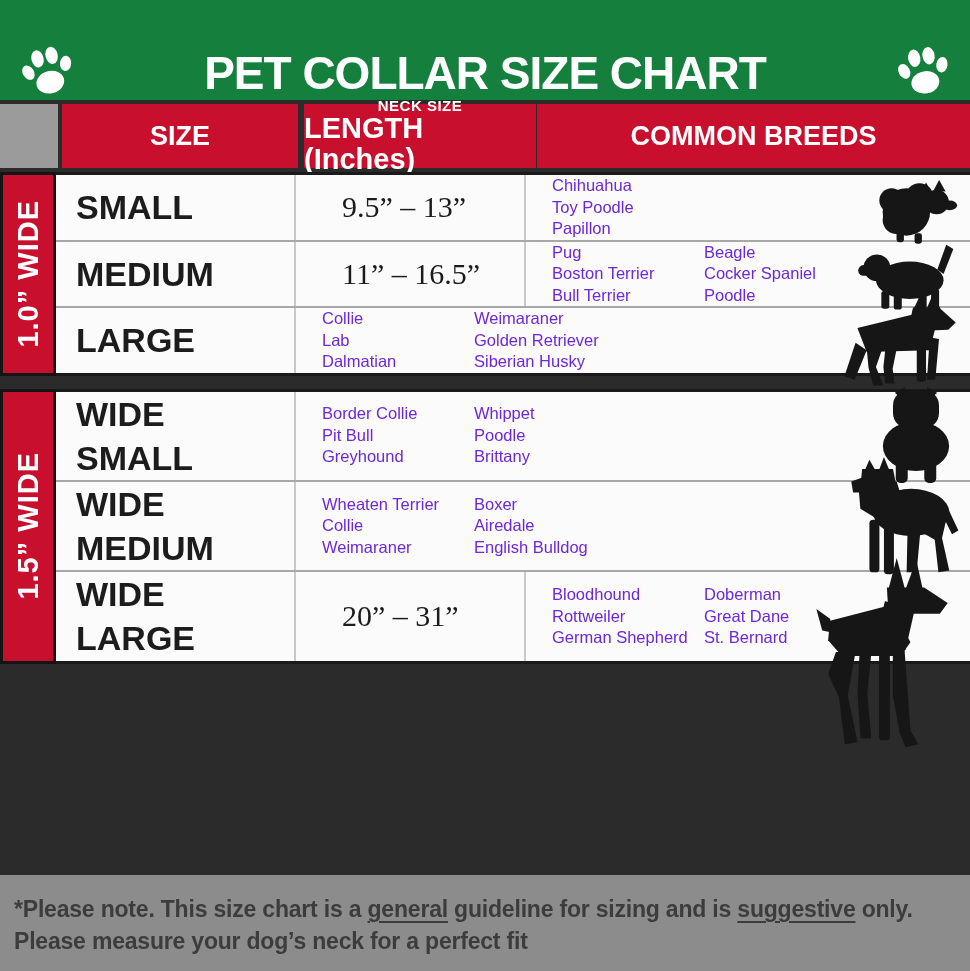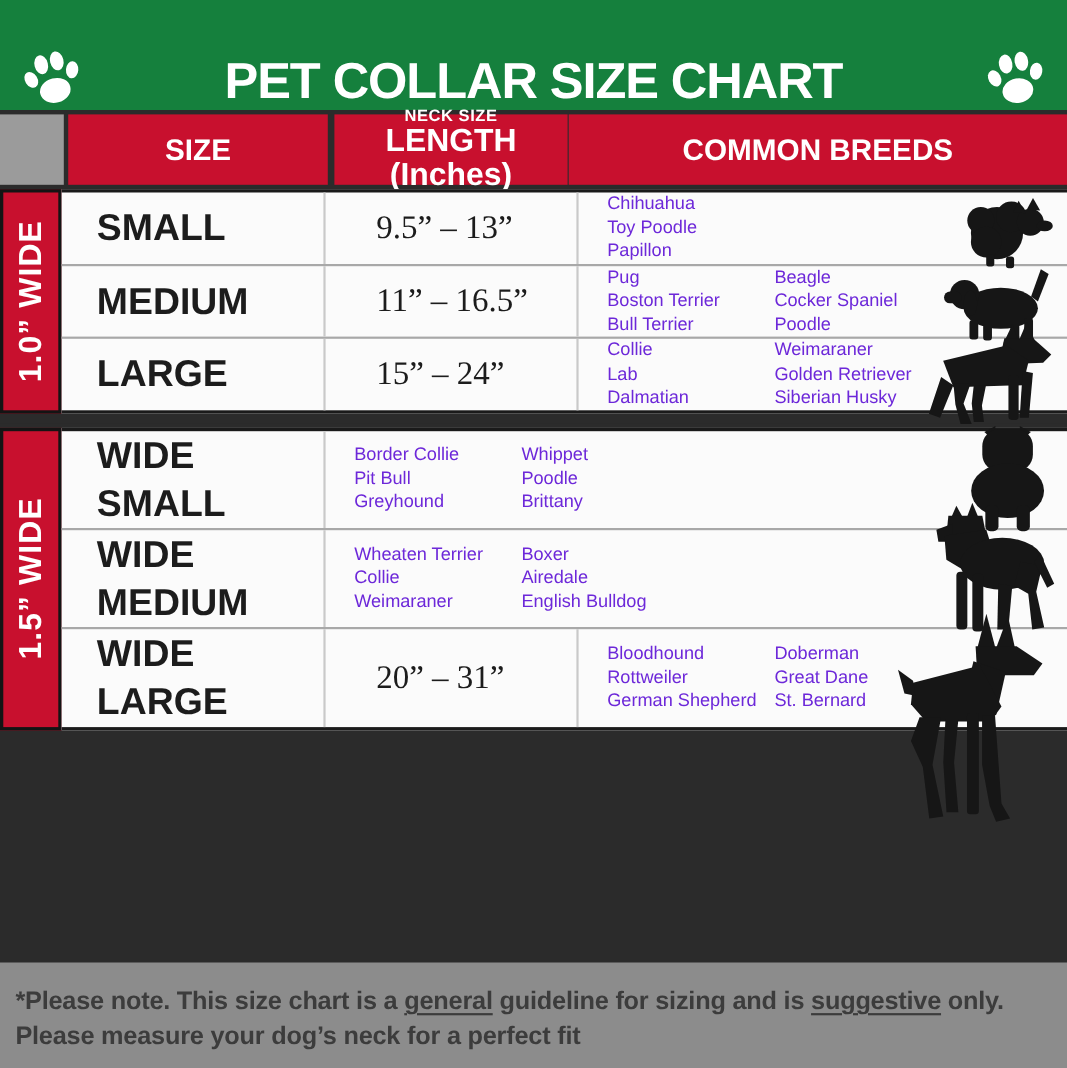--- a/index.html
+++ b/index.html
@@ -12,33 +12,33 @@
   .topbar .paw { width:62px; height:62px; flex:0 0 auto; }
   .topbar .paw.left { transform:rotate(-14deg); }
   .topbar .paw.right { transform:rotate(-10deg); }
   .title { flex:1; text-align:center; color:#ffffff; font-size:46px; font-weight:700; letter-spacing:-1px; }
 
   
   .thead { display:flex; height:64px; margin-top:4px; }
   .corner { width:58px; background:#9b9b9b; margin-right:4px; }
   .th { background:#c8102e; color:#fff; display:flex; flex-direction:column; align-items:center; justify-content:center; font-weight:700; }
   .th-size { width:236px; margin-right:6px; font-size:27px; }
-  .th-neck { width:212px; margin-right:1px; line-height:1.05;text-align:center; }
+  .th-neck { width:232px; margin-right:1px; line-height:1.05; }
   .th-neck .sub { font-size:15px; font-weight:700; letter-spacing:.5px; }
   .th-neck .main { font-size:29px; }
   .th-breeds { flex:1; font-size:27px; }
 
   
   .section { display:flex; margin-top:4px; position:relative; z-index:2; }
   .sidebar { width:56px; background:#c8102e; border:3px solid #141414; display:flex; align-items:center; justify-content:center; }
   .sidebar span { writing-mode:vertical-rl; transform:rotate(180deg); color:#fff; font-size:29px; font-weight:700; letter-spacing:1px; white-space:nowrap; }
   .rows { flex:1; display:flex; flex-direction:column; background:#fbfbfb; border-top:3px solid #1a1a1a; border-bottom:3px solid #1a1a1a; }
   .row { flex:1; display:flex; position:relative; border-bottom:2px solid #a8a8a8; height:116px; }
   .section .row:last-child { border-bottom:none; }
-  .cell-size { width:238px; display:flex; align-items:center; padding-left:32px; font-size:34px; font-weight:700; color:#1c1c1c; line-height:1.3; }
+  .cell-size { width:238px; display:flex; align-items:center; padding-left:20px; font-size:34px; font-weight:700; color:#1c1c1c; line-height:1.3; }
   .cell-size div { max-width:170px; }
   .cell-range { width:230px; display:flex; align-items:center; padding-left:46px; font-size:30px; font-weight:500; color:#1c1c1c; border-left:2px solid #c9c9c9;font-family:Liberation Serif, serif; }
   .cell-breeds { flex:1; display:flex; align-items:center; padding-left:26px; border-left:2px solid #c9c9c9; position:relative; }
   .breed-col { width:152px; font-size:16.5px; line-height:21.5px; color:#6d28d9; }
   .breed-col.b { width:160px; }
   .dog { position:absolute; right:8px; top:50%; transform:translateY(-50%); }
   .dog svg { display:block; }
   .dog.pitbull { top:auto; transform:none; bottom:-10px; }
   .dog.doberman { top:-14px; transform:none; right:14px; z-index:6; }
 
@@ -153,21 +153,20 @@
               </g>
             </svg>
           </div>
         </div>
       </div>
 
       <div class="row">
         <div class="cell-size">
             <div>LARGE</div>
           </div>
-        <div class="cell-range">15” – 24”</div>
         <div class="cell-breeds">
           <div class="breed-col a">
             <div>Collie</div>
             <div>Lab</div>
             <div>Dalmatian</div>
           </div>
           <div class="breed-col b">
             <div>Weimaraner</div>
             <div>Golden Retriever</div>
             <div>Siberian Husky</div>

